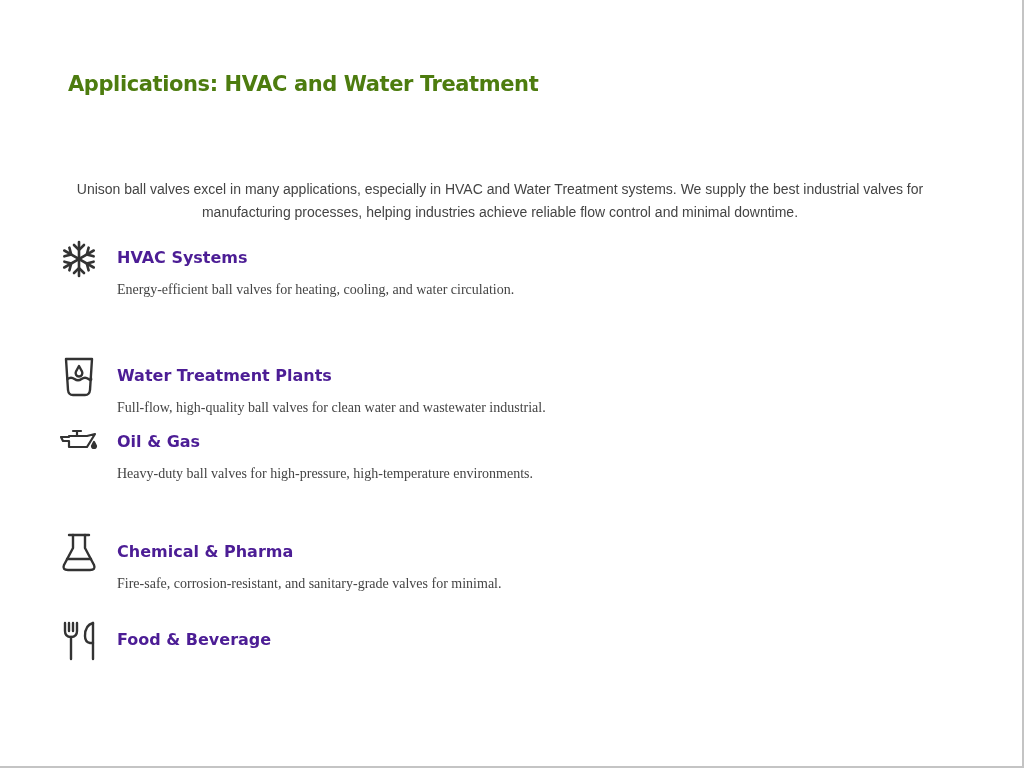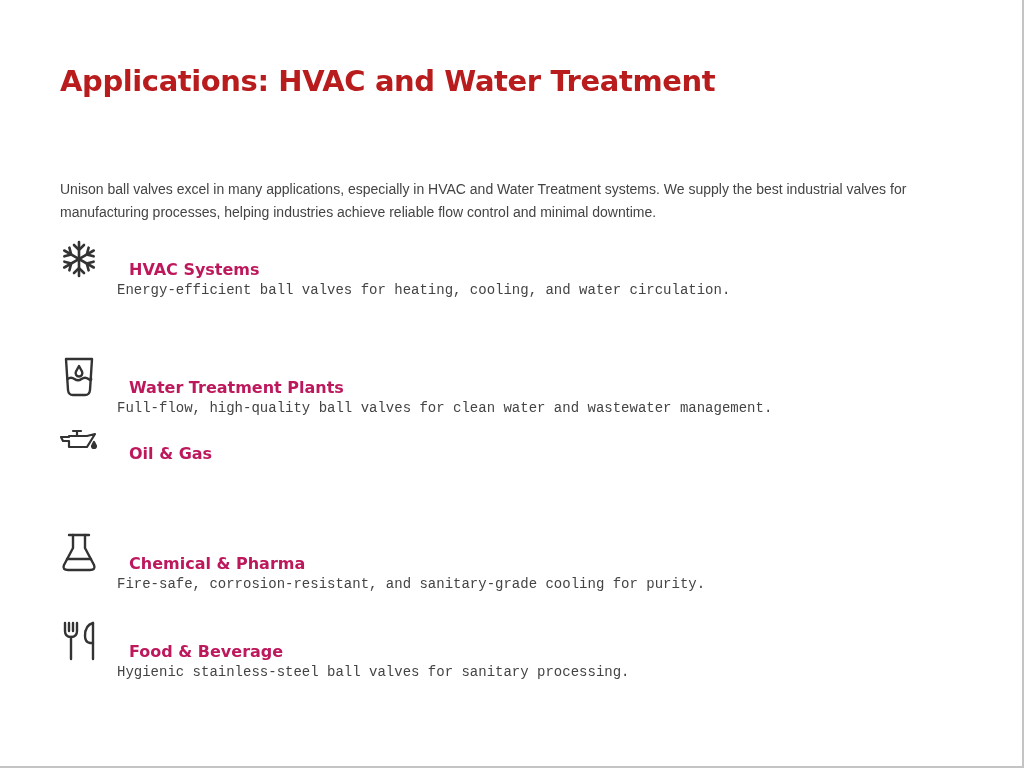--- a/index.html
+++ b/index.html
@@ -20,38 +20,39 @@
       width: 1022px;
       height: 766px;
       border-right: 2px solid #c4c4c4;
       border-bottom: 2px solid #c4c4c4;
       background: #ffffff;
     }
     .page-title {
       position: absolute;
       left: 60px;
       top: 64px;
-      margin: 0;
+      margin: 8px;
       font-family: "DejaVu Sans", sans-serif;
       font-weight: bold;
-      font-size: 29px;
+      font-size: 21px;
       letter-spacing: -0.4px;
-      color: #b91c1c;
+      color: #4d7c0f;
       white-space: nowrap;
     }
     .intro {
       position: absolute;
       left: 60px;
       top: 178px;
       width: 880px;
       margin: 0;
       font-family: "Liberation Sans", sans-serif;
       font-size: 14px;
       line-height: 22.5px;
       color: #444444;
+      text-align: center;
     }
     .app-list {
       position: absolute;
       left: 60px;
       top: 238px;
       width: 900px;
     }
     .app-item {
       position: absolute;
       left: 0;
@@ -68,33 +69,33 @@
     }
     .app-icon svg {
       width: 38px;
       height: 42px;
       display: block;
     }
     .app-heading {
       position: absolute;
       left: 57px;
       top: 10px;
-      margin: 12px;
+      margin: 0;
       font-family: "DejaVu Sans", sans-serif;
       font-weight: bold;
       font-size: 16px;
-      color: #be185d;
+      color: #4c1d95;
       white-space: nowrap;
     }
     .app-desc {
       position: absolute;
       left: 57px;
       top: 44px;
       margin: 0;
-      font-family: Liberation Mono, monospace;
+      font-family: Liberation Serif, serif;
       font-size: 14px;
       color: #444444;
       white-space: nowrap;
     }
   </style>
 </head>
 <body>
 
 <div class="frame">
 
@@ -132,56 +133,56 @@
 
     <div class="app-item" style="top:118px;">
       <span class="app-icon">
         <svg viewBox="0 0 38 42" fill="none" stroke="currentColor" stroke-width="2.4" stroke-linecap="round" stroke-linejoin="round">
           <path d="M6 3 H32 L30 34 Q29.5 39 25 39 H13 Q8.5 39 8 34 Z"></path>
           <path d="M7.5 23 Q11 20.5 14.5 23 T21.5 23 T28.5 23 T31 22"></path>
           <path d="M19 10 L22 15.5 A3.4 3.4 0 1 1 16 15.5 Z"></path>
         </svg>
       </span>
       <h3 class="app-heading">Water Treatment Plants</h3>
-      <p class="app-desc">Full-flow, high-quality ball valves for clean water and wastewater management.</p>
+      <p class="app-desc">Full-flow, high-quality ball valves for clean water and wastewater industrial.</p>
     </div>
 
     <div class="app-item" style="top:184px;">
       <span class="app-icon">
         <svg viewBox="0 0 38 42" fill="none" stroke="currentColor" stroke-width="2.2" stroke-linecap="round" stroke-linejoin="round">
           <line x1="13" y1="9" x2="21" y2="9"></line>
           <line x1="17" y1="9" x2="17" y2="14"></line>
           <path d="M1 15 H9 V14 H27 L35 12 L27 25 H9 V19 H3 Z"></path>
           <path d="M34 20 L36 24 A2 2 0 1 1 32 24 Z" fill="currentColor"></path>
         </svg>
       </span>
       <h3 class="app-heading">Oil &amp; Gas</h3>
+      <p class="app-desc">Heavy-duty ball valves for high-pressure, high-temperature environments.</p>
     </div>
 
     <div class="app-item" style="top:294px;">
       <span class="app-icon">
         <svg viewBox="0 0 38 42" fill="none" stroke="currentColor" stroke-width="2.4" stroke-linecap="round" stroke-linejoin="round">
           <line x1="9" y1="3" x2="29" y2="3"></line>
           <path d="M13 3 V16 L4 33 Q2 38 8 38 H30 Q36 38 34 33 L25 16 V3"></path>
           <line x1="7" y1="27" x2="31" y2="27"></line>
         </svg>
       </span>
       <h3 class="app-heading">Chemical &amp; Pharma</h3>
-      <p class="app-desc">Fire-safe, corrosion-resistant, and sanitary-grade cooling for purity.</p>
+      <p class="app-desc">Fire-safe, corrosion-resistant, and sanitary-grade valves for minimal.</p>
     </div>
 
     <div class="app-item" style="top:382px;">
       <span class="app-icon">
         <svg viewBox="0 0 38 42" fill="none" stroke="currentColor" stroke-width="2.4" stroke-linecap="round" stroke-linejoin="round">
           <path d="M5 3 V11 Q5 17 11 17 Q17 17 17 11 V3"></path>
           <line x1="9" y1="3" x2="9" y2="11"></line>
           <line x1="13" y1="3" x2="13" y2="11"></line>
           <line x1="11" y1="17" x2="11" y2="39"></line>
           <path d="M33 3 Q25 5 25 16 Q25 22 30 23 H33 V39"></path>
           <line x1="33" y1="3" x2="33" y2="23"></line>
         </svg>
       </span>
       <h3 class="app-heading">Food &amp; Beverage</h3>
-      <p class="app-desc">Hygienic stainless-steel ball valves for sanitary processing.</p>
     </div>
 
   </div>
 </div>
 
 </body></html>

